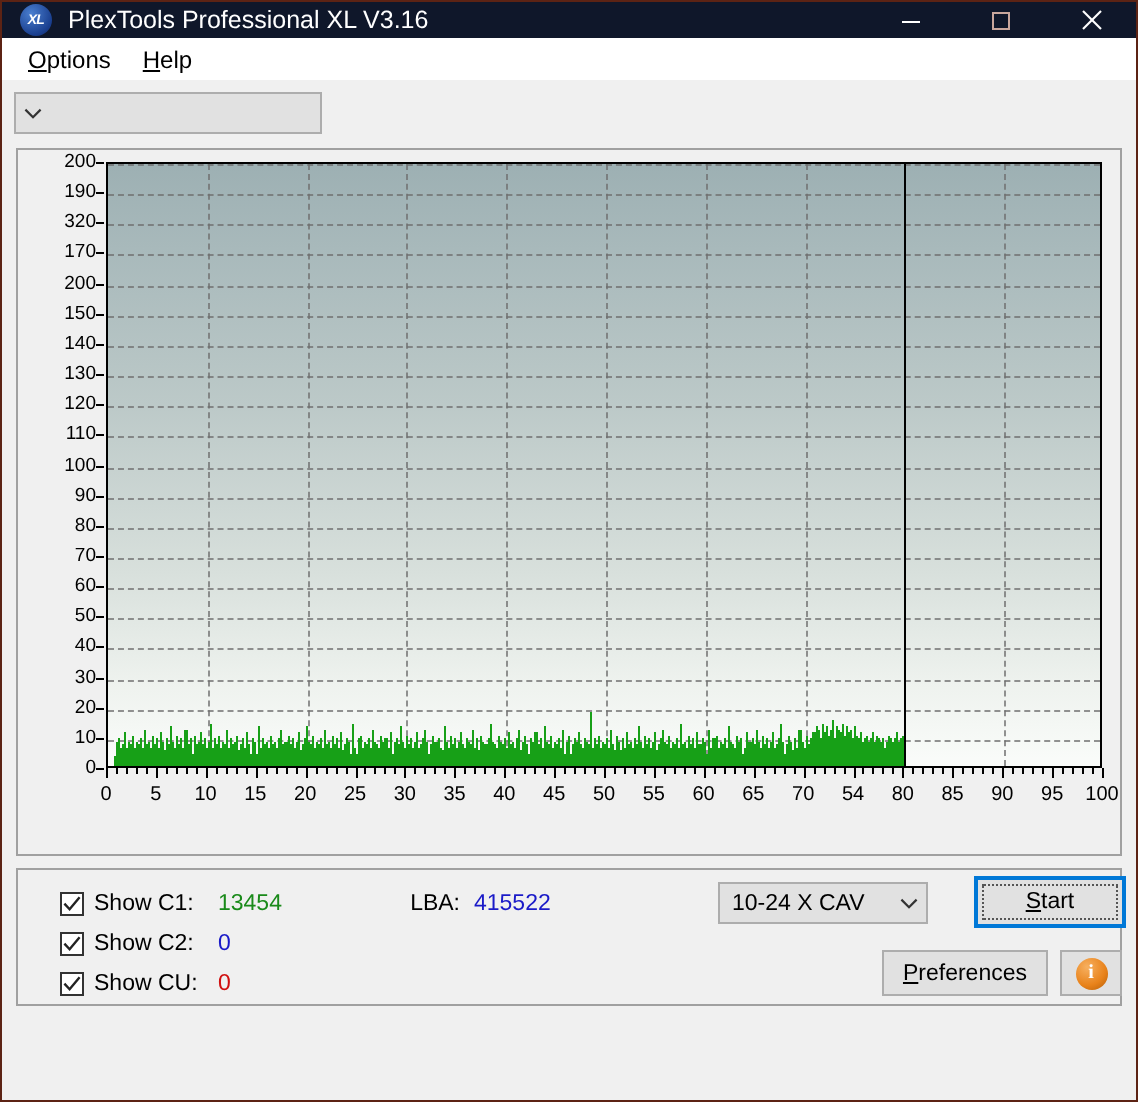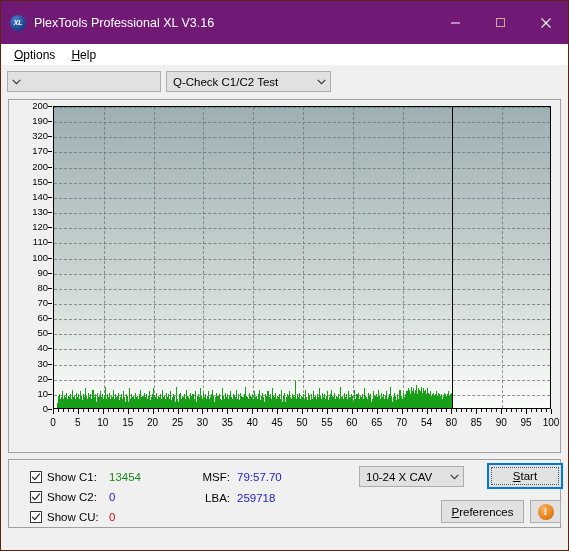--- a/index.html
+++ b/index.html
@@ -20,22 +20,22 @@
     height: 551px;
     background: #f0f0f0;
     border: 1px solid #5c2314;
     box-sizing: border-box;
     display: flex;
     flex-direction: column;
   }
 
   
   .titlebar {
-    height: 43px;
-    background: #701a75;
+    height: 18px;
+    background: #0f172a;
     display: flex;
     align-items: center;
     flex: 0 0 auto;
     user-select: none;
   }
   .title-icon {
     width: 16px;
     height: 16px;
     border-radius: 50%;
     background: radial-gradient(circle at 35% 30%, #4a7fd0 0%, #1a3f8f 70%, #122a66 100%);
@@ -458,28 +458,20 @@
     </div>
   </div>
 
   <div class="menubar">
     <div class="menu-item"><u>O</u><span>ptions</span></div>
     <div class="menu-item"><u>H</u><span>elp</span></div>
   </div>
 
   <div class="toolbar">
     <div class="combo combo-func">
-      <div class="combo-arrow">
-        <svg width="9" height="6" viewBox="0 0 9 6">
-            <path d="M0.7 0.8 L4.5 4.6 L8.3 0.8" fill="none" stroke="#333" stroke-width="1.1"></path>
-          </svg>
-      </div>
-    </div>
-    <div class="combo combo-test">
-      <div class="combo-text">Q-Check C1/C2 Test</div>
       <div class="combo-arrow">
         <svg width="9" height="6" viewBox="0 0 9 6">
             <path d="M0.7 0.8 L4.5 4.6 L8.3 0.8" fill="none" stroke="#333" stroke-width="1.1"></path>
           </svg>
       </div>
     </div>
   </div>
 
   <div class="chart-panel">
     <div class="chart-inner">
@@ -1401,26 +1393,22 @@
               <path d="M1.2 4.8 L3.8 7.6 L8.8 1.6" fill="none" stroke="#222" stroke-width="1.2"></path>
             </svg>
           </div>
           <div class="chk-label">Show CU:</div>
           <div class="chk-val" style="color: rgb(208, 16, 16);">0</div>
         </div>
       </div>
 
     <div class="msf-col">
       <div class="msf-row">
-        <div class="msf-lab">MSF:</div>
-        <div class="msf-val">79:57.70</div>
-      </div>
-      <div class="msf-row">
         <div class="msf-lab">LBA:</div>
-        <div class="msf-val">259718</div>
+        <div class="msf-val">415522</div>
       </div>
     </div>
 
     <div class="combo-speed">
       <div class="combo-text">10-24 X CAV</div>
       <div class="combo-arrow">
         <svg width="9" height="6" viewBox="0 0 9 6">
             <path d="M0.7 0.8 L4.5 4.6 L8.3 0.8" fill="none" stroke="#333" stroke-width="1.1"></path>
           </svg>
       </div>

